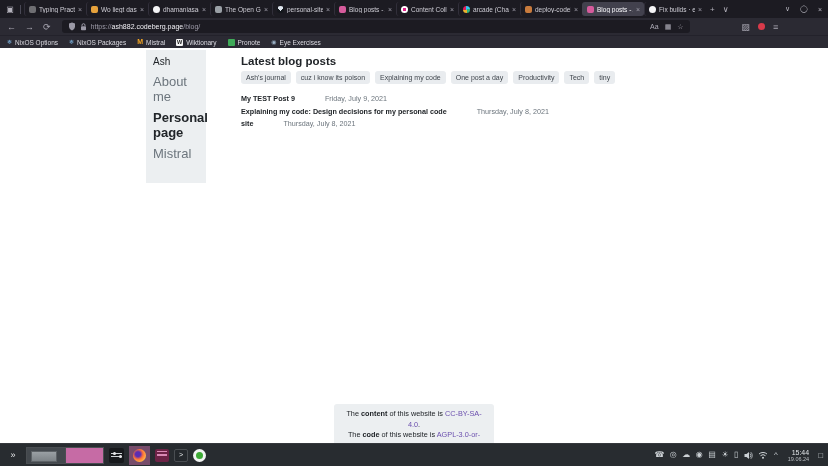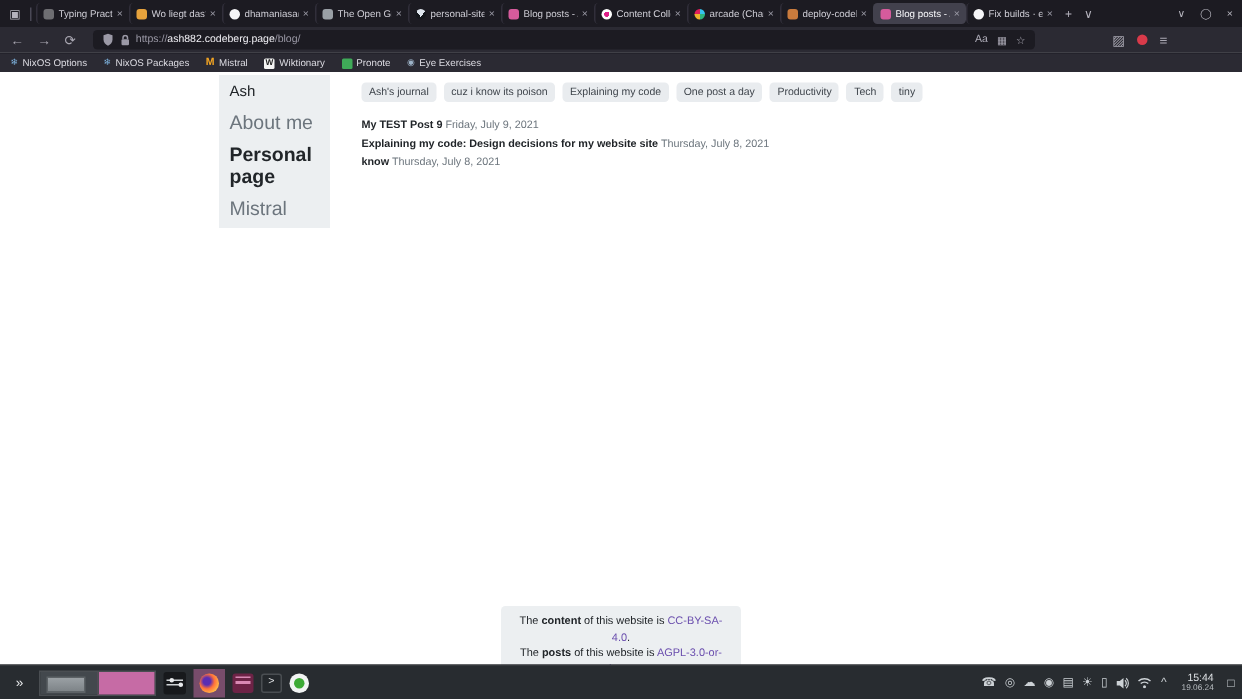--- a/index.html
+++ b/index.html
@@ -51,34 +51,34 @@
   .bmic { font-size:6px; line-height:6px; }
   .bm-nix { color:#7fb5e1; }
   .bm-mistral { color:#f5a623; font-weight:bold; font-size:7px; }
   .bm-wikt { background:#f5f5f5; color:#222; width:7px; height:7px; border-radius:1px;
              display:flex; align-items:center; justify-content:center; font-size:5.5px; font-weight:bold; }
   .bm-pronote { width:7px; height:7px; background:#3faa58; border-radius:1px; }
   .bm-eye { color:#9db3c8; }
 
   
   .page { position:absolute; left:0; top:48px; width:828px; height:395px; background:#fff; }
-  .sidebar { position:absolute; left:146px; top:2px; width:74px; background:#eceff1;
-             padding:6px 7px 0 7px; }
+  .sidebar { position:absolute; left:146px; top:2px; width:60px; background:#eceff1;
+             padding:6px 7px 16px 7px; }
   .sb-title { font-size:10px; color:#212529; margin-bottom:7px; }
   .sb-link { font-size:13px; color:#6c757d; margin-bottom:6px; }
   .sb-link.current { color:#212529; font-weight:bold; }
   .main { position:absolute; left:241px; top:7px; width:430px; }
   .h1 { font-size:11.5px; font-weight:bold; color:#212529; margin-bottom:4px; }
   .subtitle { font-size:8px; color:#212529; margin-bottom:10px; }
   .tags { display:flex; gap:5px; margin-bottom:10px; }
   .pill { background:#e9ecef; color:#3f454c; border-radius:3px; padding:3px 5px;
           font-size:7px; white-space:nowrap; }
   .post { font-size:7.2px; margin-bottom:3.5px; }
   .post .pt { font-weight:bold; color:#212529; }
-  .post .pd { color:#6c757d; }
+  .post .pd { color:#6c757d;margin-left:28px; }
   .footerbox { position:absolute; left:50%; transform:translateX(-50%); top:356px;
                background:#eceff1; border-radius:3px; padding:5px 9px; text-align:center;
                font-size:7.3px; line-height: 10.5px; color:#212529; width:160px; }
   .flink { color:#6b4fae; }
   .fb { font-weight:bold; }
 
   
   .taskbar { position:absolute; left:0; top:443px; width:828px; height:23px;
              background:#282c30; border-top:1px solid #36393d; display:flex;
              align-items:center; padding:0 5px; gap:5px; }
@@ -250,48 +250,49 @@
 <div class="page">
 
   <div class="sidebar">
     <div class="sb-title">Ash</div>
     <div class="sb-link">About me</div>
     <div class="sb-link current">Personal page</div>
     <div class="sb-link">Mistral</div>
   </div>
 
   <div class="main">
+    <div class="h1">Latest blog posts</div>
 
     <div class="tags">
       <span class="pill">Ash's journal</span>
       <span class="pill">cuz i know its poison</span>
       <span class="pill">Explaining my code</span>
       <span class="pill">One post a day</span>
       <span class="pill">Productivity</span>
       <span class="pill">Tech</span>
       <span class="pill">tiny</span>
     </div>
 
     <div class="post">
       <span class="pt">My TEST Post 9</span>
       <span class="pd">Friday, July 9, 2021</span>
     </div>
     <div class="post">
-      <span class="pt">Explaining my code: Design decisions for my website site</span>
+      <span class="pt">Explaining my code: Design decisions for my personal code</span>
       <span class="pd">Thursday, July 8, 2021</span>
     </div>
     <div class="post">
-      <span class="pt">know</span>
+      <span class="pt">site</span>
       <span class="pd">Thursday, July 8, 2021</span>
     </div>
   </div>
 
   <div class="footerbox">
     <div><span>The </span><span class="fb">content</span><span> of this website is </span><span class="flink">CC-BY-SA-4.0</span><span>.</span></div>
-    <div><span>The </span><span class="fb">posts</span><span> of this website is </span><span class="flink">AGPL-3.0-or-later</span><span>.</span></div>
+    <div><span>The </span><span class="fb">code</span><span> of this website is </span><span class="flink">AGPL-3.0-or-later</span><span>.</span></div>
     <div><span class="flink">Source</span><span> for this website.</span></div>
   </div>
 </div>
 
 <div class="taskbar">
   <span class="launcher">»</span>
 
   <div class="pager">
     <div class="pgcell1">
       <div class="pgthumb"></div>

